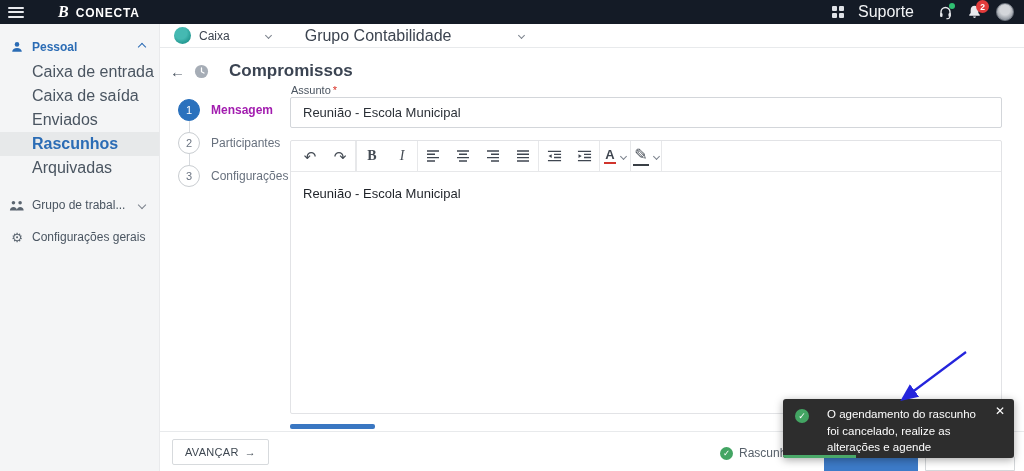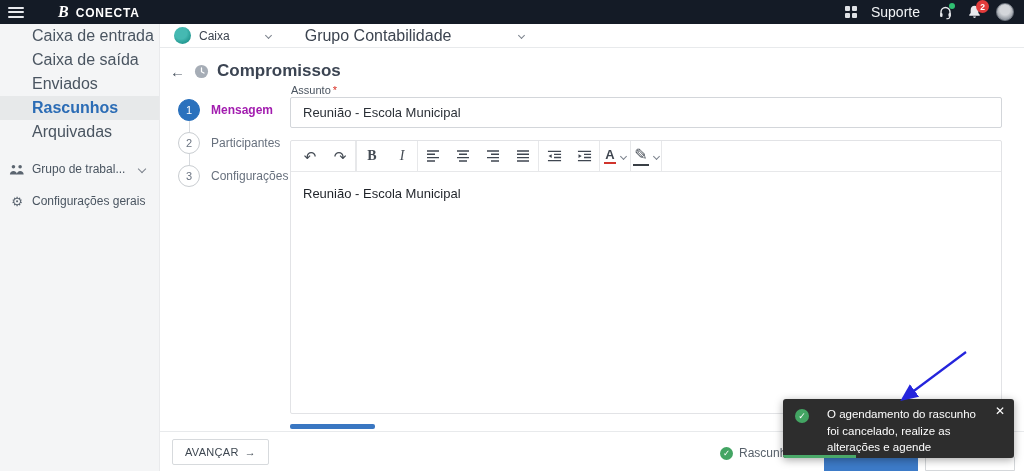--- a/index.html
+++ b/index.html
@@ -9,21 +9,21 @@
   
   .navbar { position:absolute; top:0; left:0; width:1024px; height:24px; background:#141b26; display:flex; align-items:center; z-index:5; }
   .hamburger { width:16px; height:11px; margin-left:8px; display:flex; flex-direction:column; justify-content:space-between; cursor:pointer; }
   .hamburger span { display:block; height:2px; background:#e8eaee; border-radius:1px; }
   .brand { display:flex; align-items:baseline; margin-left:34px; }
   .brand-b { font-family:"Liberation Serif","DejaVu Serif",serif; font-style:italic; font-weight:bold; color:#fff; font-size:16px; margin-right:7px; }
   .brand-name { color:#fff; font-size:12px; font-weight:bold; letter-spacing:.8px; }
   .nav-right { margin-left:auto; display:flex; align-items:center; gap:14px; padding-right:10px; }
   .apps-grid { display:grid; grid-template-columns:5px 5px; grid-gap:2px; cursor:pointer; }
   .apps-grid span { width:5px; height:5px; background:#dfe2e6; border-radius:1px; }
-  .support { display:flex; align-items:center; gap:18px; color:#f2f4f6; font-size:14px; cursor:pointer; }
+  .support { display:flex; align-items:center; gap:24px; color:#f2f4f6; font-size:16px; cursor:pointer; }
   .headset-wrap { position:relative; width:15px; height:15px; }
   .headset-wrap .gdot { position:absolute; top:-2px; right:-2px; width:6px; height:6px; border-radius:50%; background:#2fbf71; }
   .bell-wrap { position:relative; width:15px; height:16px; cursor:pointer; }
   .badge { position:absolute; top:-4px; right:-7px; min-width:13px; height:13px; border-radius:7px; background:#e23b3b; color:#fff; font-size:8.5px; font-weight:bold; display:flex; align-items:center; justify-content:center; padding:0 2px; }
   .nav-avatar { width:18px; height:18px; border-radius:50%; background:radial-gradient(circle at 50% 38%, #d3d6da 0 38%, #9aa0a8 70%); border:1px solid #6f7680; cursor:pointer; }
 
   
   .sidebar { position:absolute; top:24px; left:0; width:160px; height:447px; background:#f4f5f6; border-right:1px solid #e9eaec; z-index:2; }
   .side-row { display:flex; align-items:center; height:26px; padding-left:8px; font-size:12px; color:#4a5561; cursor:pointer; }
   .side-row .sicon { width:18px; display:flex; justify-content:center; margin-right:6px; flex:none; }
@@ -45,21 +45,21 @@
   .ctx-name { font-size:12px; color:#3c4450; }
   .ctx-chev { margin-left:28px; }
   .ctx-group { margin-left:34px; font-size:16px; color:#3c4450; cursor:pointer; }
   .ctx-chev2 { margin-left:68px; }
   .chev.gray { border-color:#7b828c; }
 
   
   .title-row { position:absolute; top:61px; left:170px; display:flex; align-items:center; z-index:1; }
   .back-arrow { font-size:15px; color:#4a5561; cursor:pointer; }
   .clock-wrap { margin-left:9px; width:15px; height:15px; }
-  .page-title { margin-left:8px; font-size:17px; font-weight:bold; color:#3b4452; }
+  .page-title { margin-left:20px; font-size:17px; font-weight:bold; color:#3b4452; }
 
   
   .steps { position:absolute; top:98px; left:178px; z-index:1; }
   .step { position:relative; display:flex; align-items:center; height:24px; margin-bottom:9px; }
   .step-circle { width:22px; height:22px; border-radius:50%; background:#fff; border:1px solid #c9cdd1; color:#6a7380; font-size:11px; display:flex; align-items:center; justify-content:center; flex:none; cursor:pointer; }
   .step.active .step-circle { background:#2a71bd; border-color:#2a71bd; color:#fff; }
   .step-label { margin-left:11px; font-size:12px; color:#68717e; cursor:pointer; white-space:nowrap; }
   .step.active .step-label { color:#a21caf; font-weight:bold; }
   .step-line { position:absolute; left:189px; width:1px; background:#d7dade; z-index:0; }
   .line-a { top:121px; height:11px; }
@@ -147,20 +147,30 @@
           <path d="M8 1.4c-2.6 0-4.1 2-4.1 4.6v3.1L2.4 10.9v1h11.2v-1L12.1 9.1V6C12.1 3.4 10.6 1.4 8 1.4z" fill="#e8eaee"></path>
           <path d="M6.5 12.8a1.5 1.5 0 0 0 3 0z" fill="#e8eaee"></path>
         </svg>
         <span class="badge">2</span>
       </div>
       <div class="nav-avatar"></div>
     </div>
   </header>
 
   <nav class="sidebar">
+    <div class="side-row section-active row-personal">
+      <span class="sicon">
+        <svg width="14" height="14" viewBox="0 0 16 16" fill="#2b6cb5">
+            <circle cx="8" cy="5" r="2.6"></circle>
+            <path d="M2.5 13.5c0-3 2.5-4.5 5.5-4.5s5.5 1.5 5.5 4.5z"></path>
+          </svg>
+      </span>
+      <span>Pessoal</span>
+      <span class="schev chev up"></span>
+    </div>
     <div class="side-sub">
         <span>Caixa de entrada</span>
       </div>
     <div class="side-sub">
         <span>Caixa de saída</span>
       </div>
     <div class="side-sub">
         <span>Enviados</span>
       </div>
     <div class="side-sub active">

